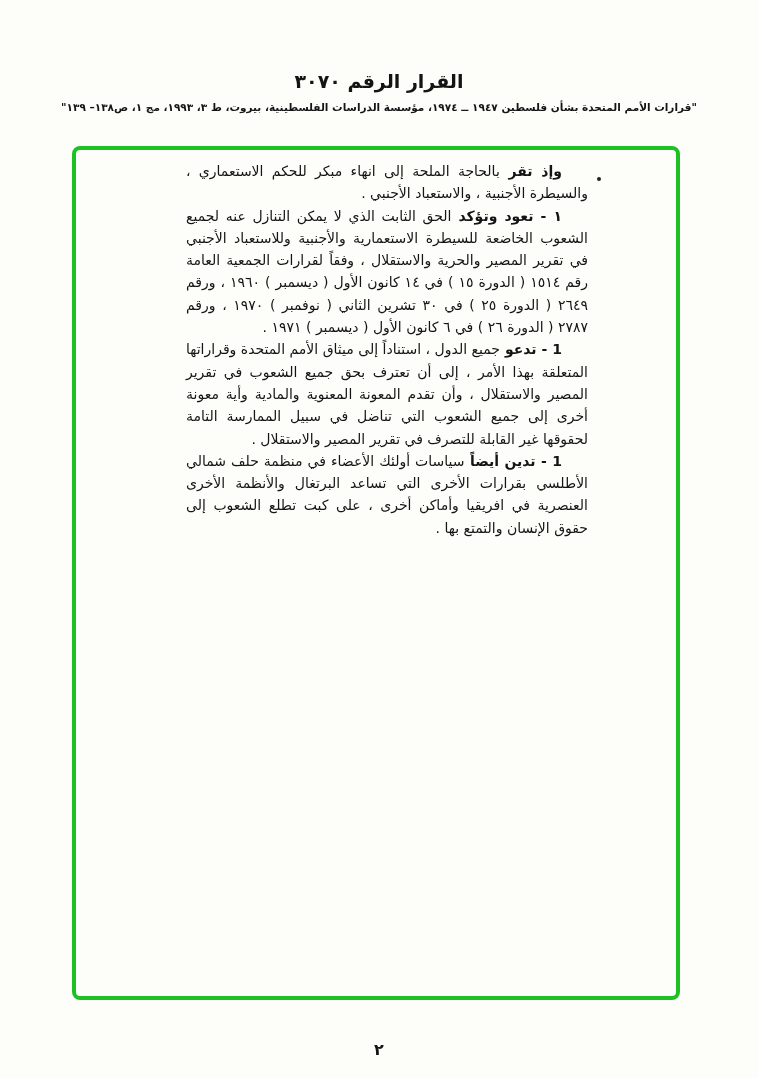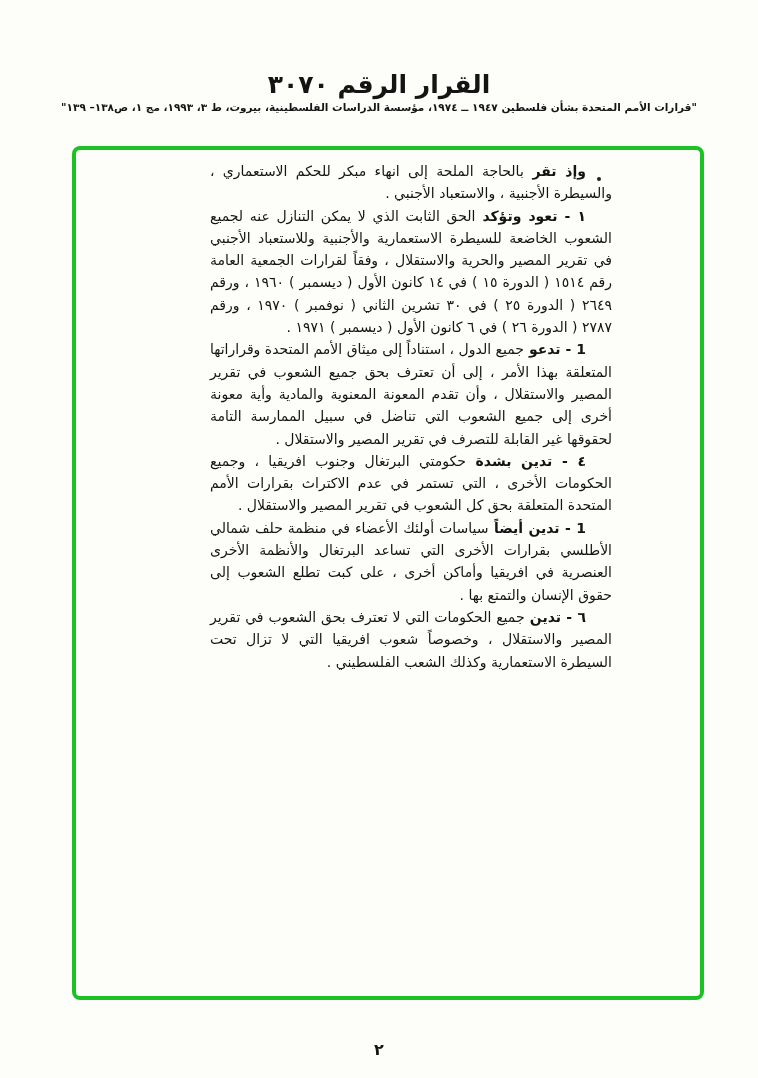--- a/index.html
+++ b/index.html
@@ -16,21 +16,21 @@
     color: #141414;
     direction: rtl;
   }
   .page-title {
     position: absolute;
     top: 70px;
     left: 0;
     width: 758px;
     text-align: center;
     font-weight: bold;
-    font-size: 25px;
+    font-size: 19px;
     letter-spacing: 0.5px;
   }
   .source-citation {
     position: absolute;
     top: 101px;
     left: 0;
     width: 758px;
     text-align: center;
     font-weight: bold;
     font-size: 10.5px;
@@ -83,34 +83,32 @@
     font-size: 16px;
   }
 </style>
 </head>
 <body style="background: rgb(253, 253, 250); color: rgb(20, 20, 20);">
 
 <div class="page-title">القرار الرقم ٣٠٧٠</div>
 
 <div class="source-citation">"قرارات الأمم المتحدة بشأن فلسطين ١٩٤٧ ــ ١٩٧٤، مؤسسة الدراسات الفلسطينية، بيروت، ط ٣، ١٩٩٣، مج ١، ص١٣٨– ١٣٩"</div>
 
-<div class="green-box" style="border-color: rgb(28, 194, 36); padding-left: 24px;">
+<div class="green-box" style="border-color: rgb(28, 194, 36);">
 
   <div class="doc-body">
   <p><span class="lead">وإذ تقر </span><span>بالحاجة الملحة إلى انهاء مبكر للحكم الاستعماري ، والسيطرة الأجنبية ، والاستعباد الأجنبي .</span></p>
 
   <p><span class="lead">١ - تعود وتؤكد </span><span>الحق الثابت الذي لا يمكن التنازل عنه لجميع الشعوب الخاضعة للسيطرة الاستعمارية والأجنبية وللاستعباد الأجنبي في تقرير المصير والحرية والاستقلال ، وفقاً لقرارات الجمعية العامة رقم ١٥١٤ ( الدورة ١٥ ) في ١٤ كانون الأول ( ديسمبر ) ١٩٦٠ ، ورقم ٢٦٤٩ ( الدورة ٢٥ ) في ٣٠ تشرين الثاني ( نوفمبر ) ١٩٧٠ ، ورقم ٢٧٨٧ ( الدورة ٢٦ ) في ٦ كانون الأول ( ديسمبر ) ١٩٧١ .</span></p>
 
 
   <p><span class="lead">1 - تدعو </span><span>جميع الدول ، استناداً إلى ميثاق الأمم المتحدة وقراراتها المتعلقة بهذا الأمر ، إلى أن تعترف بحق جميع الشعوب في تقرير المصير والاستقلال ، وأن تقدم المعونة المعنوية والمادية وأية معونة أخرى إلى جميع الشعوب التي تناضل في سبيل الممارسة التامة لحقوقها غير القابلة للتصرف في تقرير المصير والاستقلال .</span></p>
 
-  <p><span class="lead">٤ - تدين بشدة </span><span>حكومتي البرتغال وجنوب افريقيا ، وجميع الحكومات الأخرى ، التي تستمر في عدم الاكتراث بقرارات الأمم المتحدة المتعلقة بحق كل الشعوب في تقرير المصير والاستقلال .</span></p>
 
   <p><span class="lead">1 - تدين أيضاً </span><span>سياسات أولئك الأعضاء في منظمة حلف شمالي الأطلسي بقرارات الأخرى التي تساعد البرتغال والأنظمة الأخرى العنصرية في افريقيا وأماكن أخرى ، على كبت تطلع الشعوب إلى حقوق الإنسان والتمتع بها .</span></p>
 
-  <p><span class="lead">٦ - تدين </span><span>جميع الحكومات التي لا تعترف بحق الشعوب في تقرير المصير والاستقلال ، وخصوصاً شعوب افريقيا التي لا تزال تحت السيطرة الاستعمارية وكذلك الشعب الفلسطيني .</span></p>
 
 </div>
 </div>
 
 <div class="stray-dot"></div>
 
 <div class="page-number">٢</div>
 
 </body></html>

